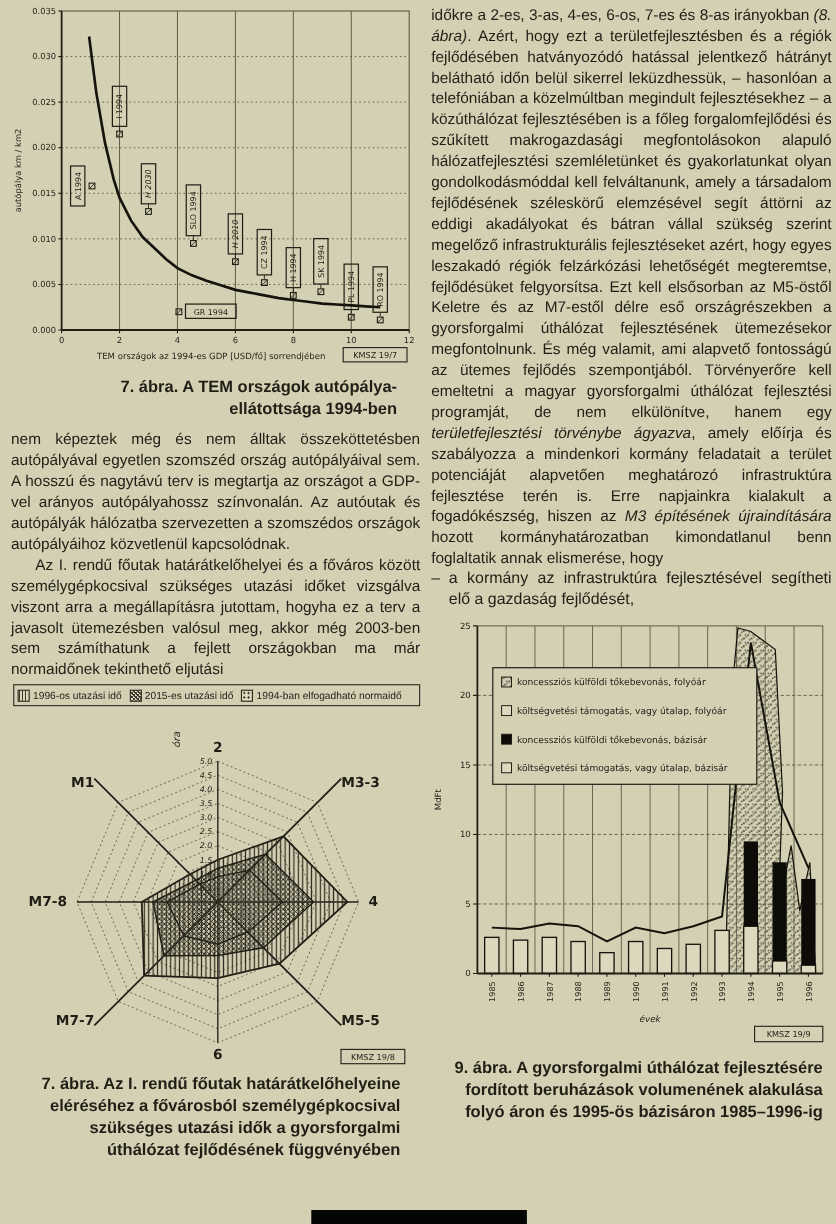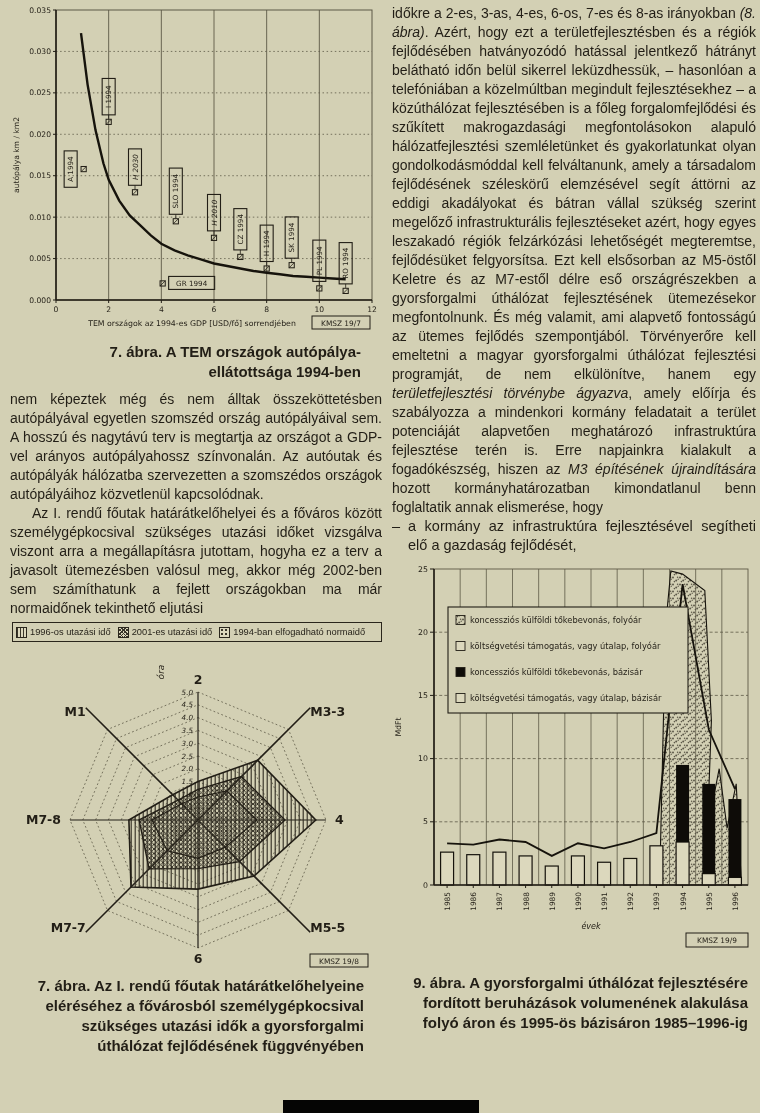--- a/index.html
+++ b/index.html
@@ -13,21 +13,21 @@
   svg{display:block}
   svg text{font-family:"DejaVu Sans","Liberation Sans",sans-serif;fill:var(--ink,#221e16)}
   .body-text{font-size:14px;line-height:19px;text-align:justify;margin:0;
              color:var(--ink,#221e16);letter-spacing:0}
   .body-text.indent{text-indent:22px}
   .it{font-style:italic}
   .fig-caption{font-weight:bold;font-size:15px;line-height:20px;text-align:right;
                margin:4px auto 8px auto}
   .cap7{max-width:330px}
   .cap8{max-width:336px;margin-top:2px}
-  .cap9{max-width:348px;margin-top:14px}
+  .cap9{max-width:348px;margin-top:2px}
   .radar-legend{border:1px solid #2a261c;margin:4px 0 0 2px;padding:2px 3px;
                 font-size:9.3px;line-height:14px;display:flex;gap:7px;white-space:nowrap;
                 align-items:flex-end}
   .rl-item{display:inline-flex;align-items:center}
   .sw{display:inline-block;width:9px;height:9px;border:1px solid #2a261c;
       background:#dcd8bd;margin-right:3px;flex:0 0 auto}
   .sw-vhatch{background:repeating-linear-gradient(90deg,#3a362a 0 1px,#dcd8bd 1px 3px)}
   .sw-xhatch{background:repeating-linear-gradient(45deg,#3a362a 0 1px,transparent 1px 2.5px),
              repeating-linear-gradient(-45deg,#3a362a 0 1px,#dcd8bd 1px 2.5px)}
   .sw-dots{background-image:radial-gradient(#3a362a 0.8px,transparent 0.9px);
@@ -171,30 +171,30 @@
             <line x1="333.06666666666666" y1="293.4857142857143" x2="338.2666666666667" y2="288.2857142857143" stroke="#221e16" stroke-width="0.8"></line>
             <line x1="335.6666666666667" y1="287.8857142857143" x2="335.6666666666667" y2="283.8857142857143" stroke="#221e16" stroke-width="0.8"></line>
             <rect x="329.1666666666667" y="242.58571428571432" width="13" height="41.300000000000004" fill="none" stroke="#221e16" stroke-width="1.1"></rect>
             <text x="335.6666666666667" y="265.83571428571435" text-anchor="middle" font-size="7.2" font-style="normal" transform="rotate(-90 335.6666666666667 263.2357142857143)">RO 1994</text>
           </g>
         </svg>
       <figcaption class="fig-caption cap7">7. ábra. A TEM országok autópálya-ellátottsága 1994-ben</figcaption>
     </figure>
 
     <p class="body-text"><span>nem képeztek még és nem álltak összeköttetésben autópályával egyetlen szomszéd ország autópályáival sem. A hosszú és nagytávú terv is megtartja az országot a GDP-vel arányos autópályahossz színvonalán. Az autóutak és autópályák hálózatba szervezetten a szomszédos országok autópályáihoz közvetlenül kapcsolódnak.</span></p>
-    <p class="body-text indent"><span>Az I. rendű főutak határátkelőhelyei és a főváros között személygépkocsival szükséges utazási időket vizsgálva viszont arra a megállapításra jutottam, hogyha ez a terv a javasolt ütemezésben valósul meg, akkor még 2002-ben sem számíthatunk a fejlett országokban ma már normaidőnek tekinthető eljutási</span></p>
+    <p class="body-text indent"><span>Az I. rendű főutak határátkelőhelyei és a főváros között személygépkocsival szükséges utazási időket vizsgálva viszont arra a megállapításra jutottam, hogyha ez a terv a javasolt ütemezésben valósul meg, akkor még 2003-ben sem számíthatunk a fejlett országokban ma már normaidőnek tekinthető eljutási</span></p>
 
     <div class="radar-legend" id="radar-legend">
         <span class="rl-item">
           <span class="sw sw-vhatch"></span>
           <span>1996-os utazási idő</span>
         </span>
         <span class="rl-item">
           <span class="sw sw-xhatch"></span>
-          <span>2001-es utazási idő</span>
+          <span>2015-es utazási idő</span>
         </span>
         <span class="rl-item">
           <span class="sw sw-dots"></span>
           <span>1994-ban elfogadható normaidő</span>
         </span>
       </div>
 
     <figure>
       <svg id="fig8-svg" width="372" height="332" viewBox="0 0 372 332">
           <defs>

